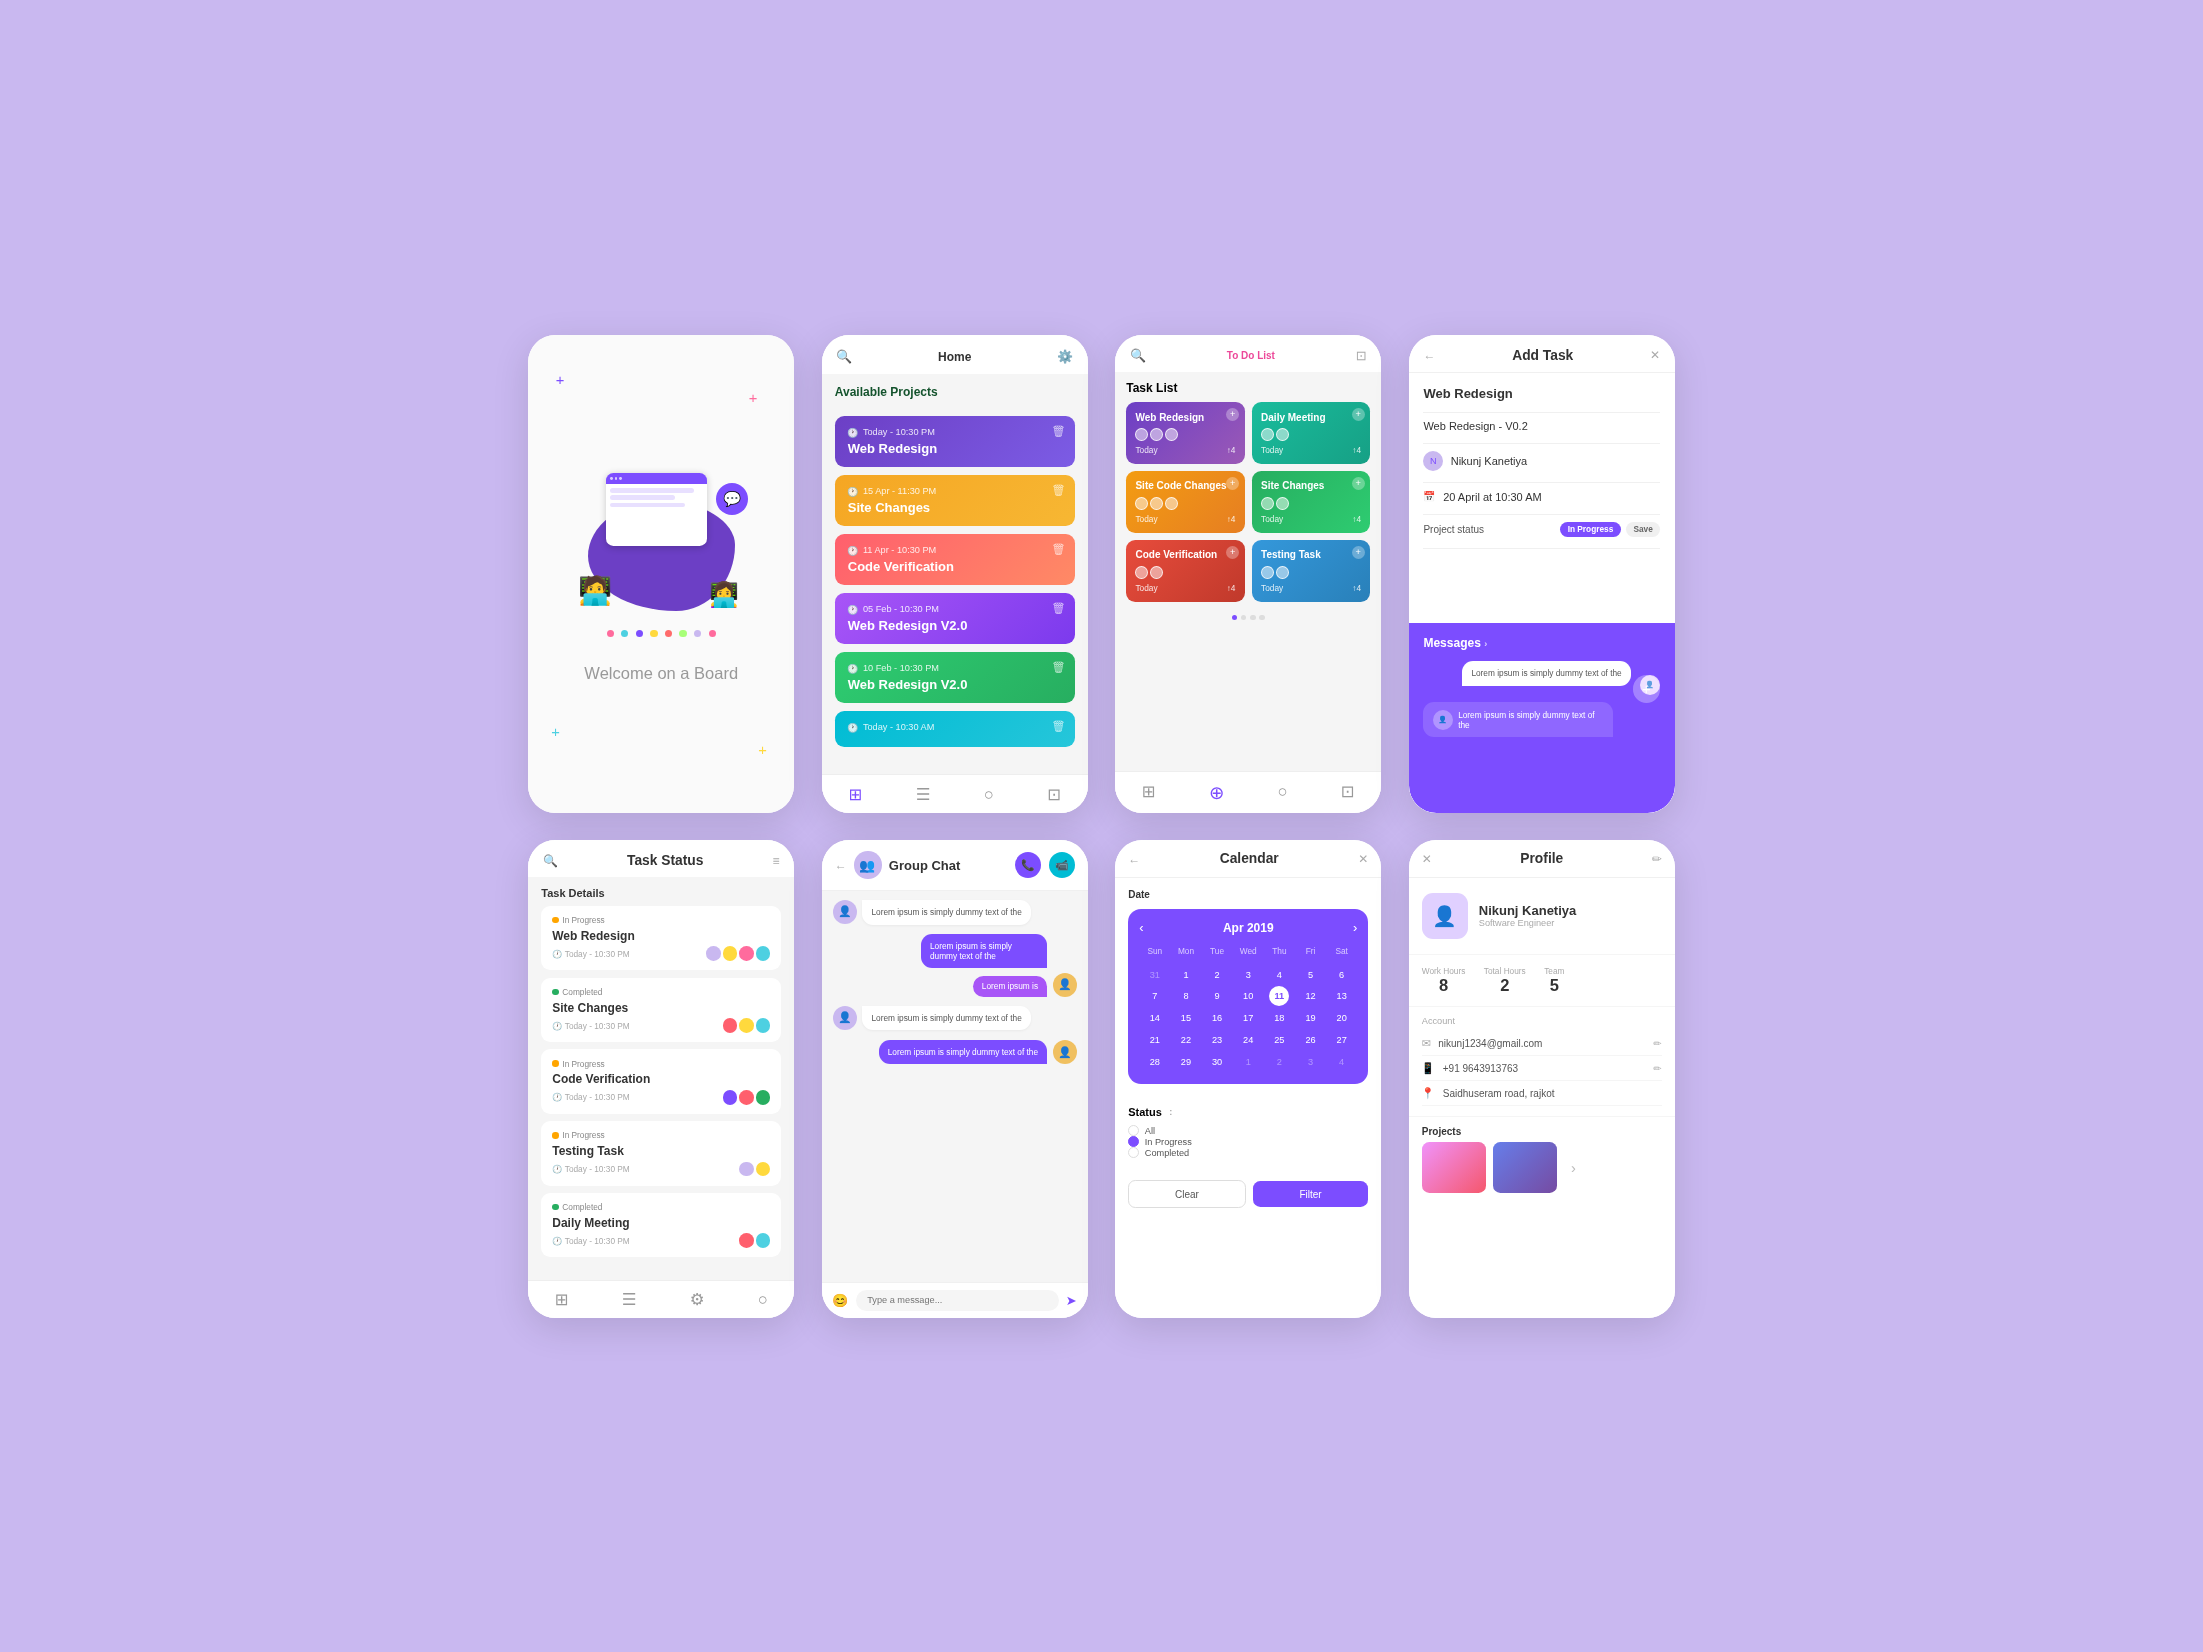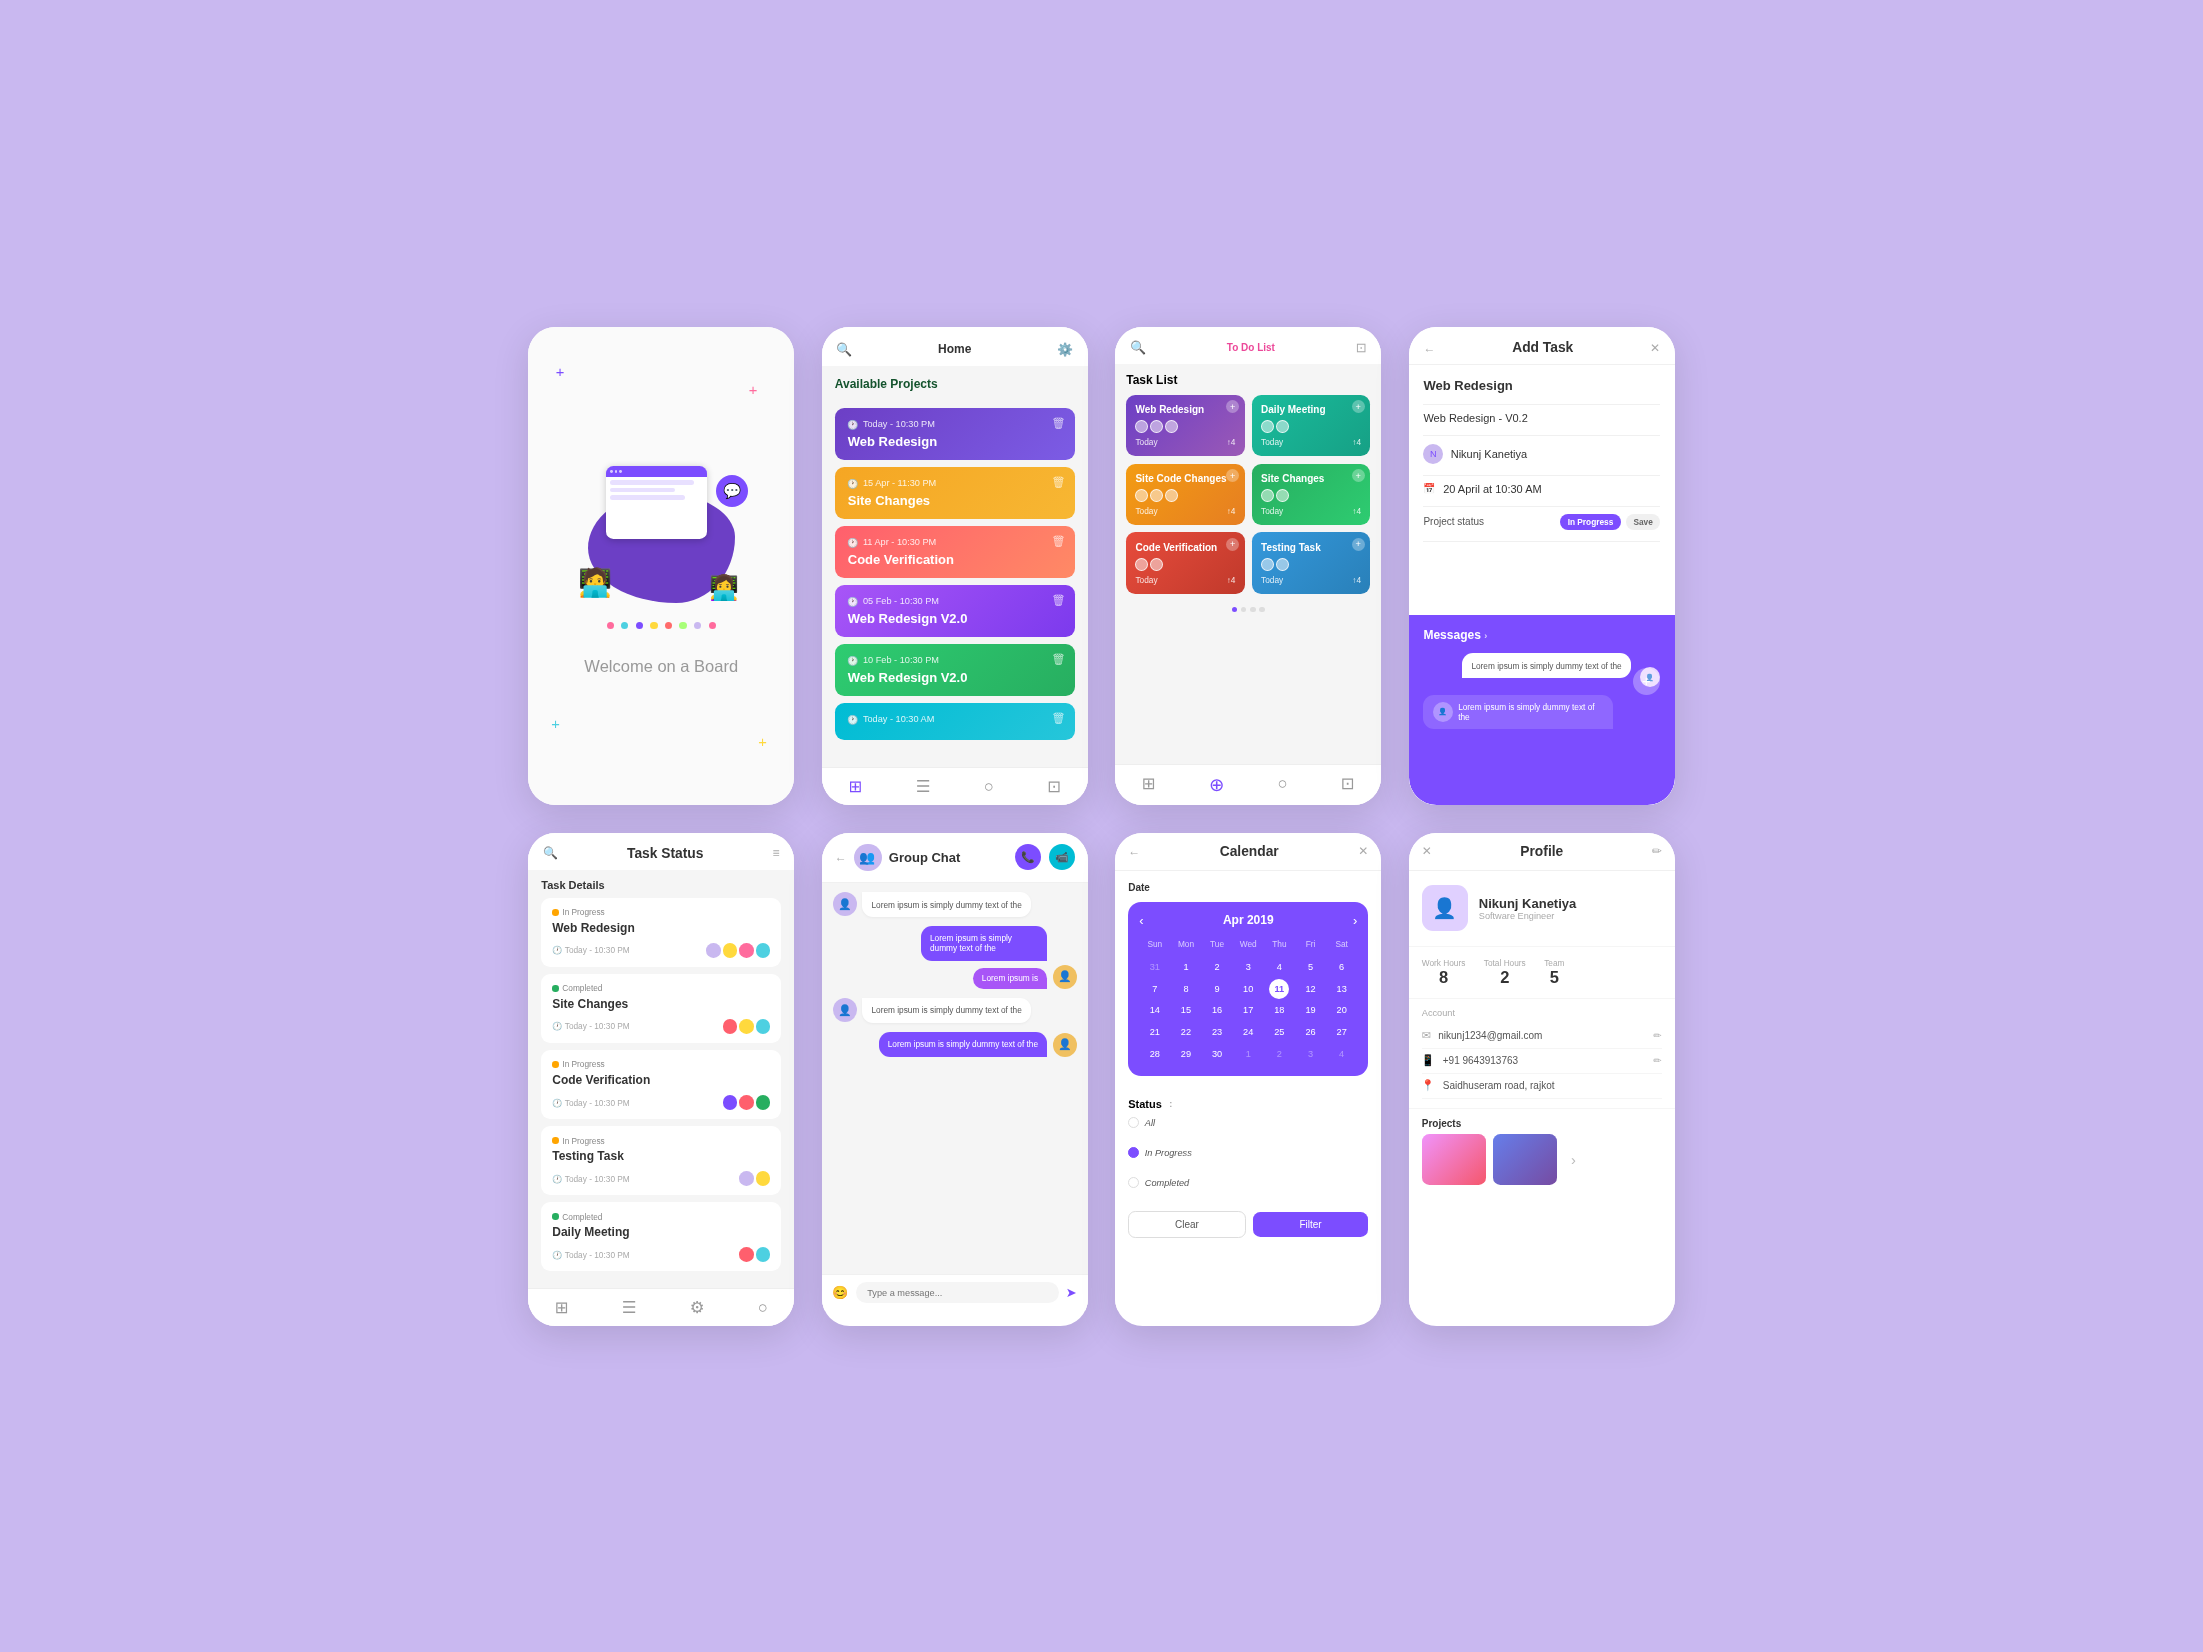--- a/index.html
+++ b/index.html
@@ -253,21 +253,21 @@
     .ts-item {
       background: #fff;
       border-radius: 9.2px;
       padding: 9.2px 11px;
       margin-bottom: 7.3px;
     }
     .ts-status-row { display: flex; align-items: center; gap: 3.7px; margin-bottom: 3.7px; }
     .ts-status-dot { width: 6.4px; height: 6.4px; border-radius: 50%; }
     .ts-status-text { font-size: 8.3px; color: #888; }
     .ts-item-name { font-size: 12px; font-weight: 600; color: #333; margin-bottom: 3.7px; }
-    .ts-item-footer { display: flex; align-items: center; justify-content: space-between; margin-top: 8px; }
+    .ts-item-footer { display: flex; align-items: center; justify-content: space-between; }
     .ts-time { font-size: 8.3px; color: #aaa; }
     .ts-avatars { display: flex; gap: 1.8px; }
     .ts-mini-avatar { width: 14.7px; height: 14.7px; border-radius: 50%; }
 
     
     .card-groupchat {
       display: flex;
       flex-direction: column;
       background: #f5f5f5;
       min-height: 478px;
@@ -367,21 +367,21 @@
     .cal-month { font-size: 12px; font-weight: 600; }
     .cal-weekdays { display: grid; grid-template-columns: repeat(7, 1fr); text-align: center; margin-bottom: 5.5px; }
     .cal-day-name { font-size: 8.3px; color: rgba(255,255,255,0.7); padding: 1.8px; }
     .cal-days { display: grid; grid-template-columns: repeat(7, 1fr); text-align: center; }
     .cal-day { font-size: 9.2px; color: #fff; padding: 3.7px 1.8px; border-radius: 50%; cursor: pointer; width: 20px; height: 20px; display: flex; align-items: center; justify-content: center; margin: 0.9px auto; }
     .cal-day.today { background: #fff; color: #7c4dff; font-weight: 700; }
     .cal-day.prev-month { opacity: 0.4; }
     .cal-day.next-month { opacity: 0.4; }
     .cal-status { padding: 9.2px 0; }
     .cal-status-title { font-size: 11px; font-weight: 600; margin-bottom: 7.3px; display: flex; align-items: center; gap: 7.3px; }
-    .cal-status-options { display: flex; flex-direction: column; gap: 19px; font-style: italic; }
+    .cal-status-options { display: flex; flex-direction: column; gap: 0; }
     .cal-radio-row { display: flex; align-items: center; gap: 5.5px; font-size: 9.2px; color: #555; }
     .cal-radio { width: 11px; height: 11px; border-radius: 50%; border: 1.8px solid #ddd; }
     .cal-radio.selected { border-color: #7c4dff; background: #7c4dff; }
     .cal-footer-btns { display: flex; gap: 7.3px; margin-top: 13px; align-items: center; }
     .cal-btn-clear {
       flex: 1; padding: 7.3px; border: 0.9px solid #ddd; border-radius: 7.3px;
       font-size: 10px; color: #555; text-align: center; background: #fff;
     }
     .cal-btn-filter {
       flex: 1; padding: 7.3px; border-radius: 7.3px;

